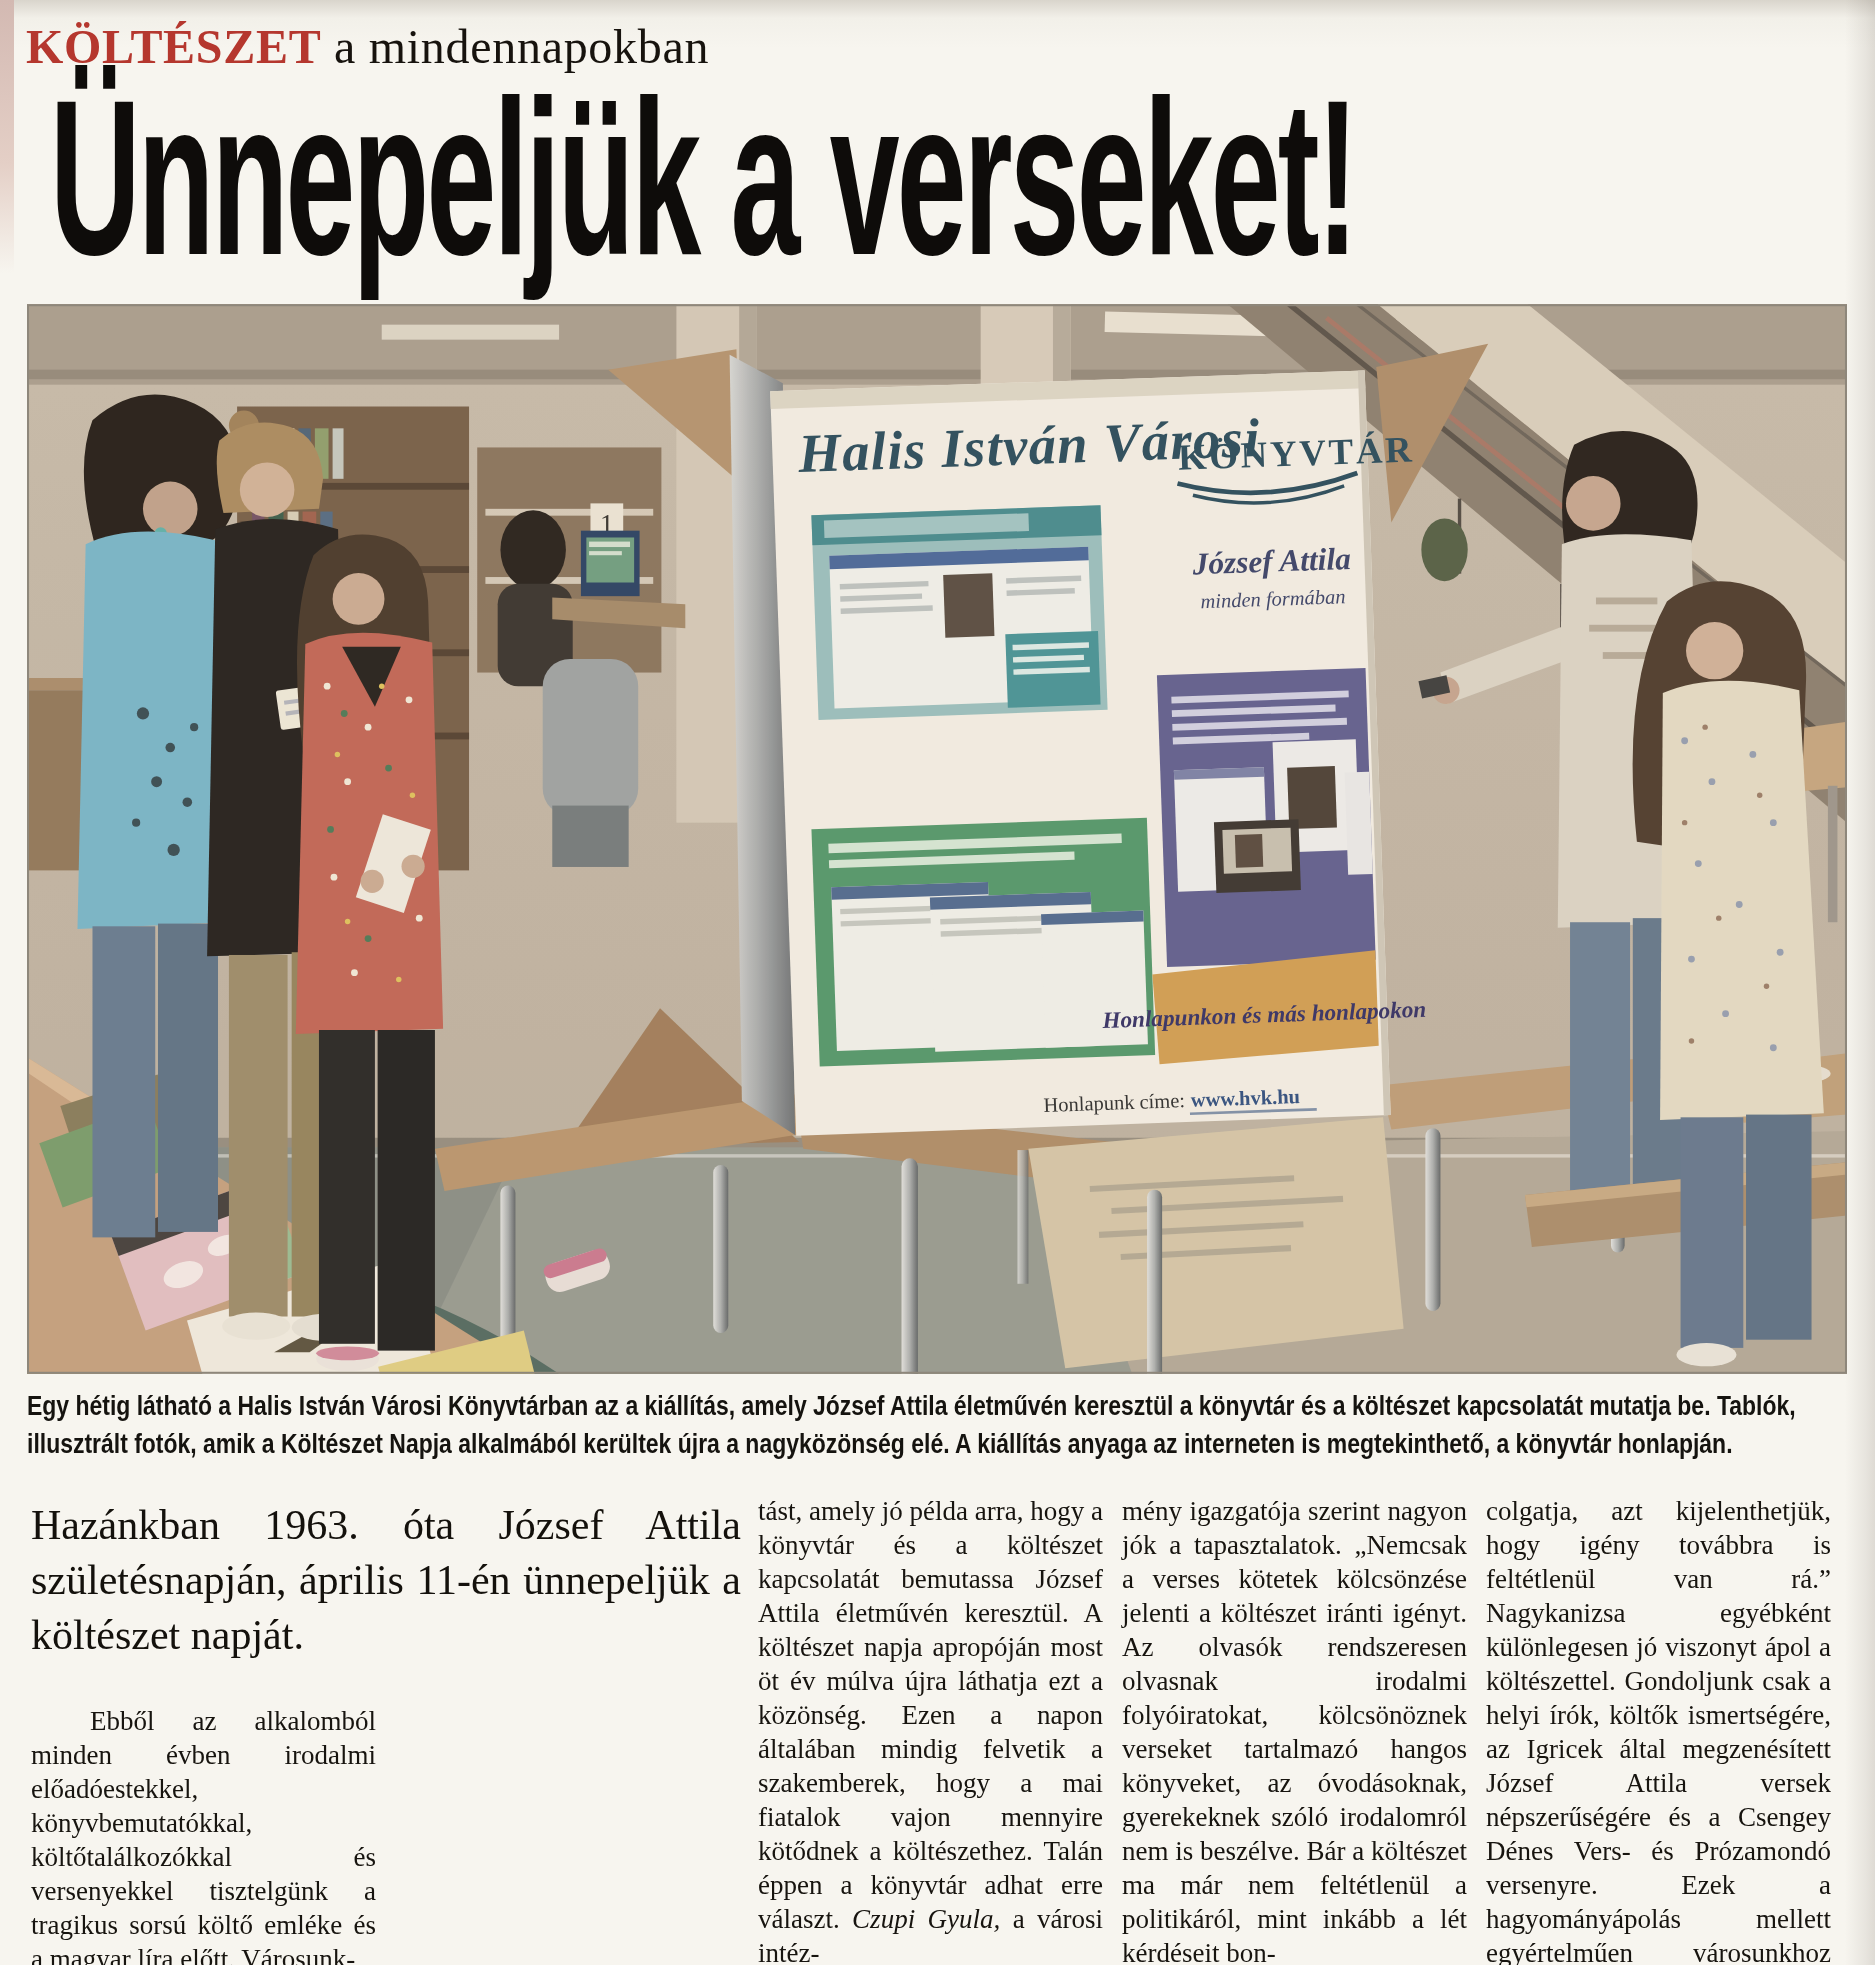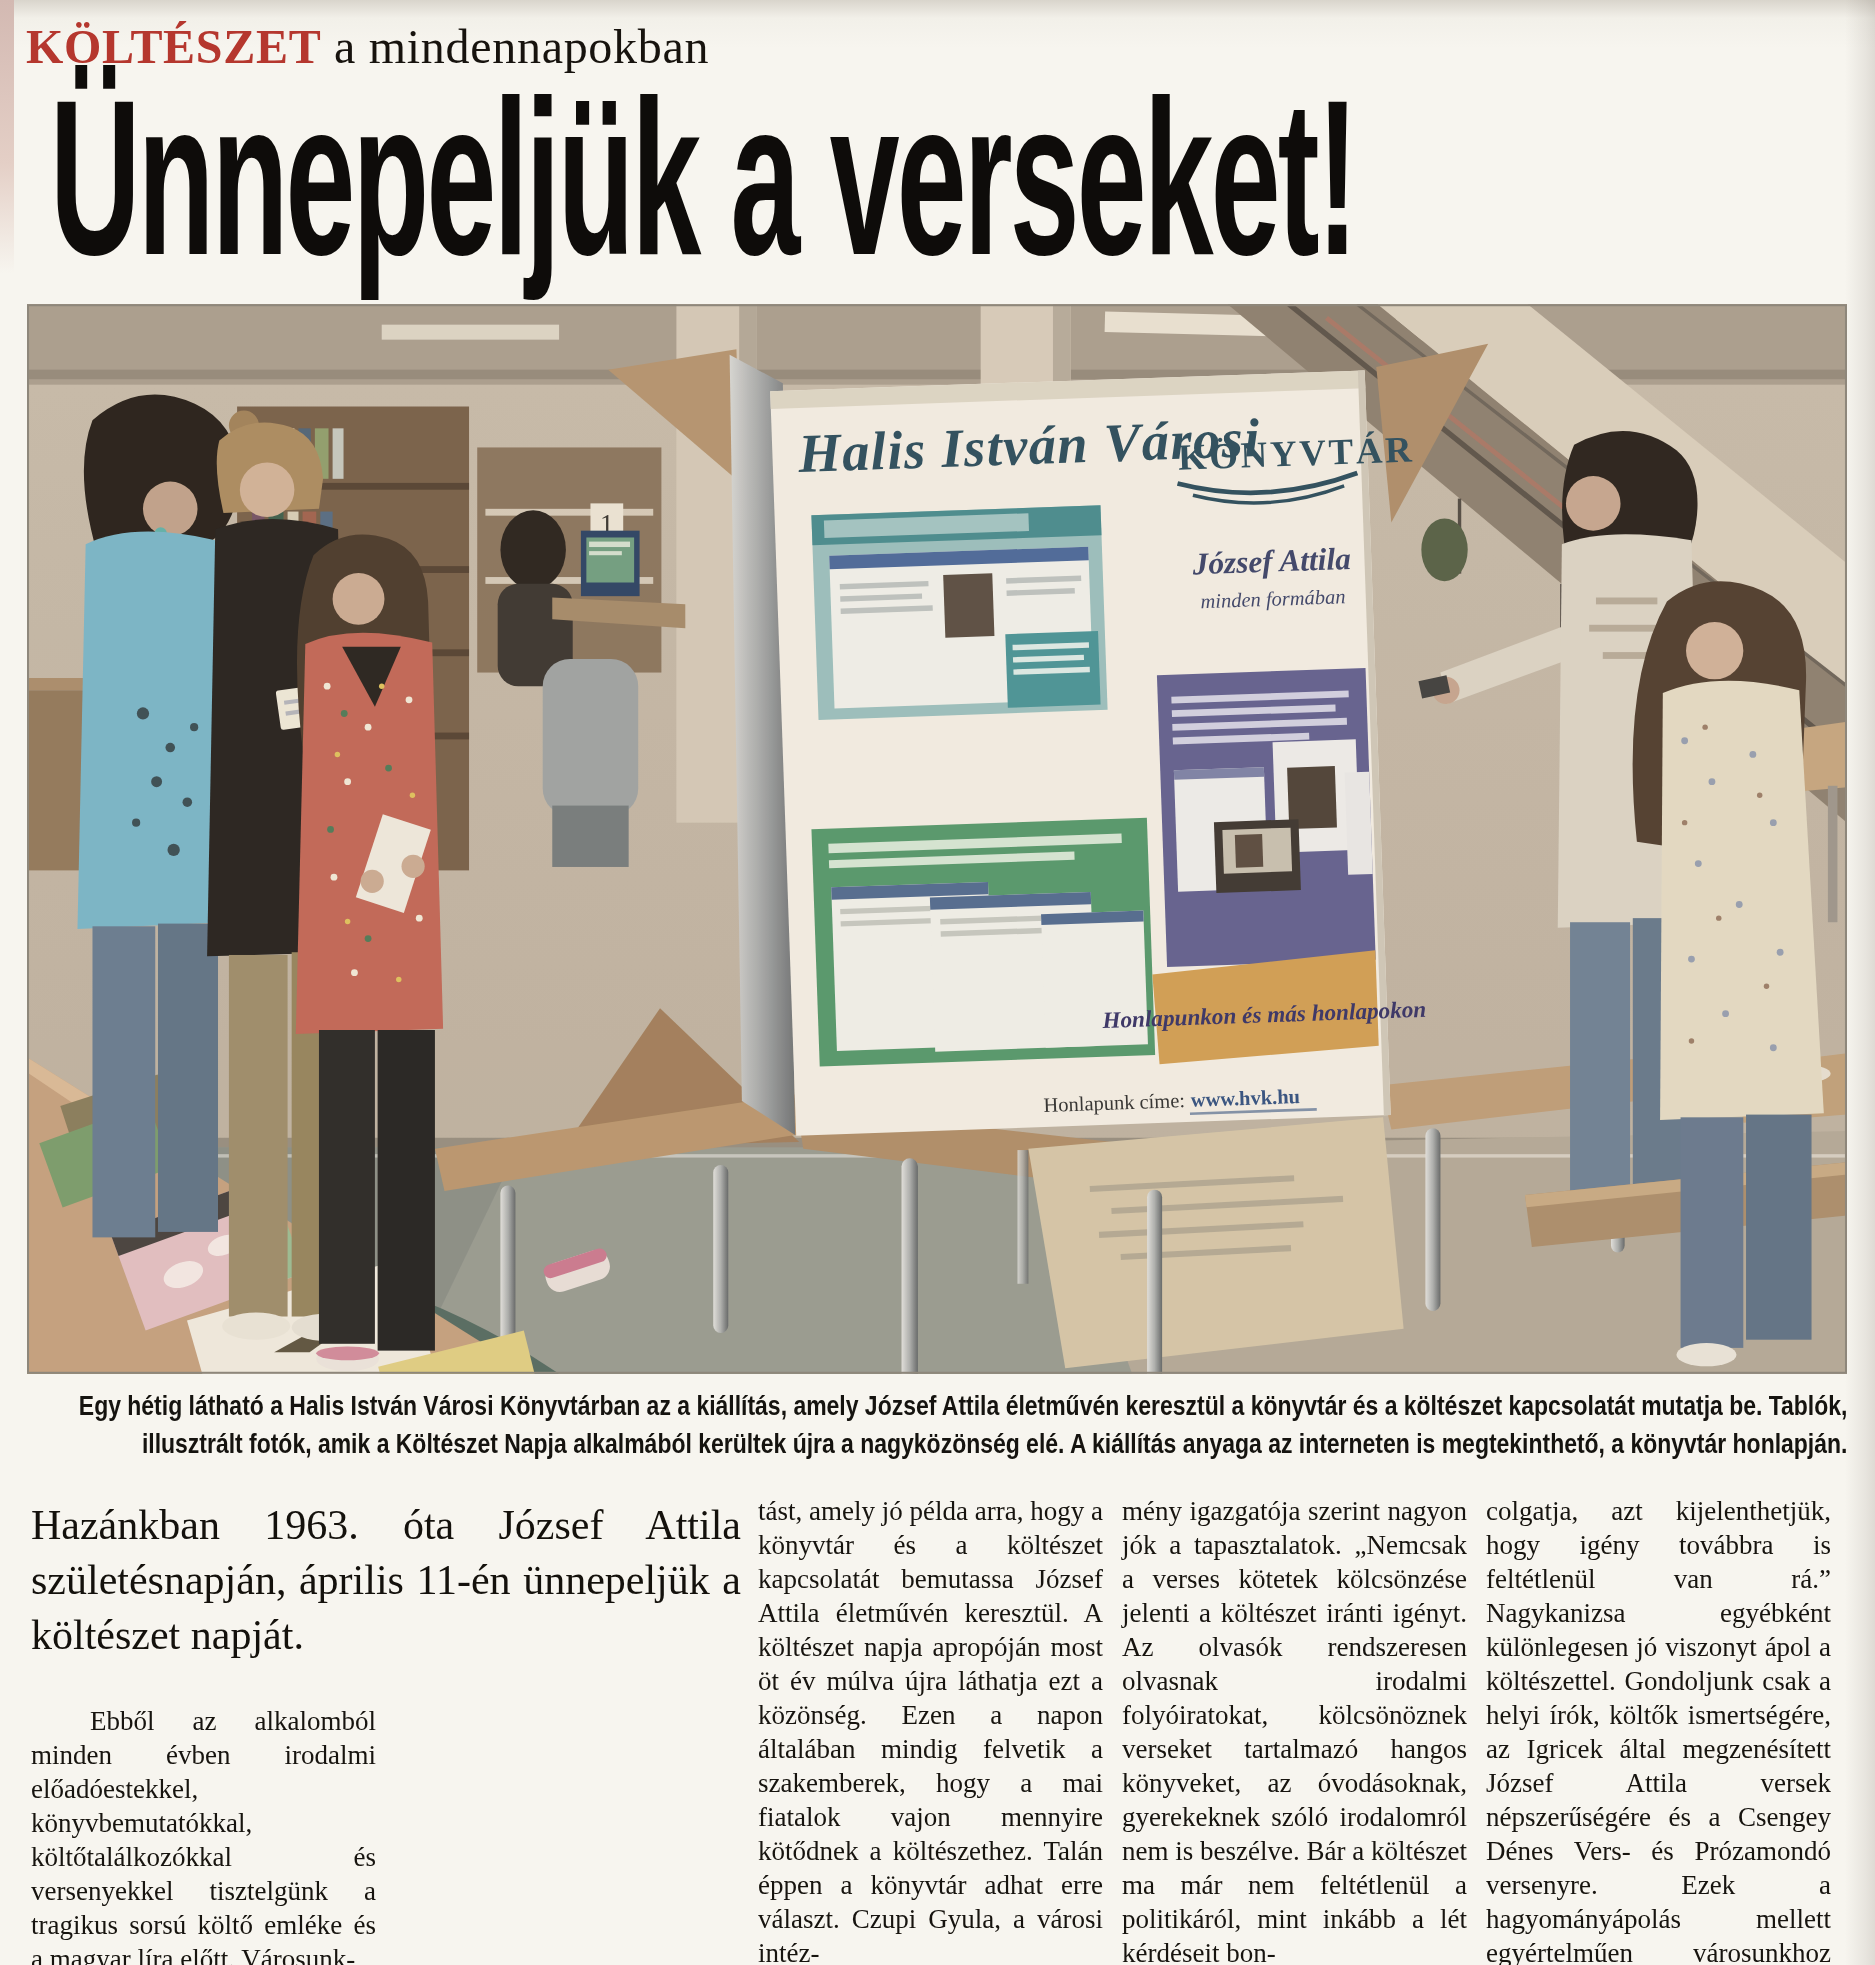--- a/index.html
+++ b/index.html
@@ -33,42 +33,42 @@
     font-weight:bold;font-size:220px;line-height:1.02;letter-spacing:-4.8px;
     color:#0e0c0a;white-space:nowrap;
     transform:scaleX(0.57);transform-origin:0 0;
   }
   .photo{
     position:absolute;left:27px;top:304px;width:1820px;height:1070px;margin:0;
   }
   .photo svg{display:block;filter:saturate(.82) sepia(.08) contrast(.93) brightness(1.02);}
   svg text{font-family:"Liberation Serif", serif;}
   .caption{
-    position:absolute;left:27px;top:1387px;width:1820px;height:89px;overflow:visible;text-align:right;
+    position:absolute;left:27px;top:1387px;width:1820px;height:89px;overflow:visible;
   }
   .caption-text{
     width:2220px;transform:scaleX(0.82);transform-origin:0 0;
     font-family:"Liberation Sans", sans-serif;font-weight:bold;
     font-size:28px;line-height:38px;color:#15130f;
   }
   .article{position:absolute;left:31px;top:1494px;width:1815px;height:471px;}
   .lead{
     position:absolute;left:0;top:4.1px;width:710px;margin:0;
     font-size:42px;line-height:55px;text-align:justify;color:#14110c;
   }
   .col{
     position:absolute;width:345px;top:0;
     font-size:27px;line-height:34px;text-align:justify;color:#17140f;
   }
   .col-1{left:0;top:210px;text-indent:59px;}
   .col-2{left:364px;top:210px;}
   .col-3{left:727px;}
   .col-4{left:1091px;}
   .col-5{left:1455px;}
-  .italic{}
+  .italic{font-style:italic;}
 </style>
 </head>
 <body>
 
 <div class="page">
   <div class="edge-left"></div>
   <div class="edge-right"></div>
 
   <div class="kicker">
     <span class="kicker-red">KÖLTÉSZET</span><span class="kicker-rest"> a mindennapokban</span>

